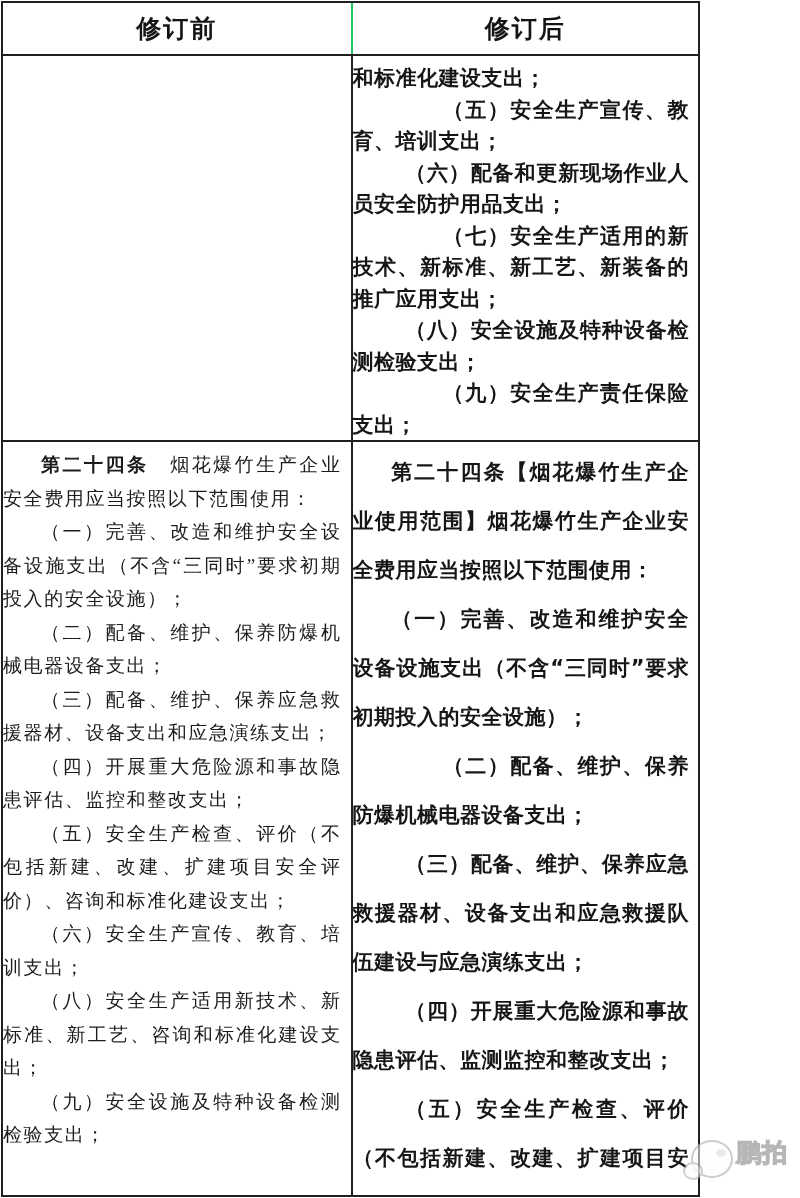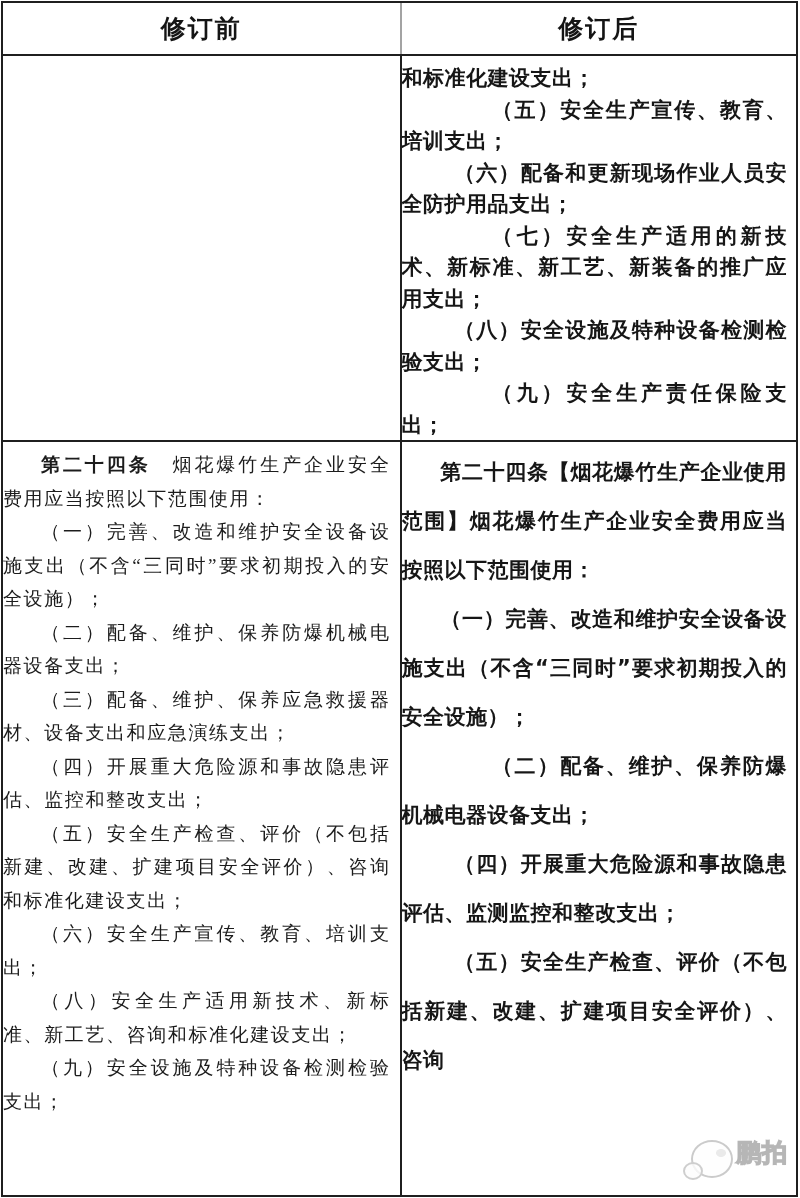--- a/index.html
+++ b/index.html
@@ -8,21 +8,21 @@
     position: relative;
     width: 800px;
     height: 1198px;
     background: #ffffff;
     overflow: hidden;
     color: #1a1a1a;
   }
   .tbl {
     position: absolute;
     left: 1px; top: 1px;
-    width: 797px; height: 1196px;
+    width: 699px; height: 1196px;
     border: 2px solid #1f1f1f;
     display: flex;
     flex-direction: column;
     background: #ffffff;
   }
   .hrow {
     height: 53px;
     flex: 0 0 53px;
     display: flex;
     border-bottom: 2px solid #1f1f1f;
@@ -31,21 +31,21 @@
     flex: 1 1 50%;
     display: flex;
     align-items: center;
     justify-content: center;
     font-family: "DejaVu Sans", "Liberation Sans", sans-serif;
     font-weight: bold;
     font-size: 25px;
     letter-spacing: 2px;
     color: #141414;
   }
-  .hcell + .hcell { border-left: 2px solid #a3a3a3; }
+  .hcell + .hcell { border-left: 2px solid #22c55e; }
   .brow {
     display: flex;
   }
   .brow.r1 { flex: 0 0 386px; height: 386px; border-bottom: 2px solid #1f1f1f; }
   .brow.r2 { flex: 1 1 auto; overflow: hidden; }
   .cell {
     flex: 1 1 50%;
     width: 50%;
     overflow: hidden;
     padding: 7px 9px 0 0;
@@ -160,20 +160,21 @@
         <p class="t">（四）开展重大危险源和事故隐患评估、监控和整改支出；</p>
         <p class="t">（五）安全生产检查、评价（不包括新建、改建、扩建项目安全评价）、咨询和标准化建设支出；</p>
         <p class="t">（六）安全生产宣传、教育、培训支出；</p>
         <p class="t">（八）安全生产适用新技术、新标准、新工艺、咨询和标准化建设支出；</p>
         <p class="t">（九）安全设施及特种设备检测检验支出；</p>
       </div>
       <div class="cell hei">
         <p class="t ind2">第二十四条【烟花爆竹生产企业使用范围】烟花爆竹生产企业安全费用应当按照以下范围使用：</p>
         <p class="t ind2">（一）完善、改造和维护安全设备设施支出（不含“三同时”要求初期投入的安全设施）；</p>
         <p class="t ind4">（二）配备、维护、保养防爆机械电器设备支出；</p>
+        <p class="t">（三）配备、维护、保养应急救援器材、设备支出和应急救援队伍建设与应急演练支出；</p>
         <p class="t">（四）开展重大危险源和事故隐患评估、监测监控和整改支出；</p>
         <p class="t">（五）安全生产检查、评价（不包括新建、改建、扩建项目安全评价）、咨询</p>
       </div>
     </div>
 
   </div>
 
   <div class="wm">
     <div class="wm-logo"></div>
     <div class="wm-text">鹏拍</div>

